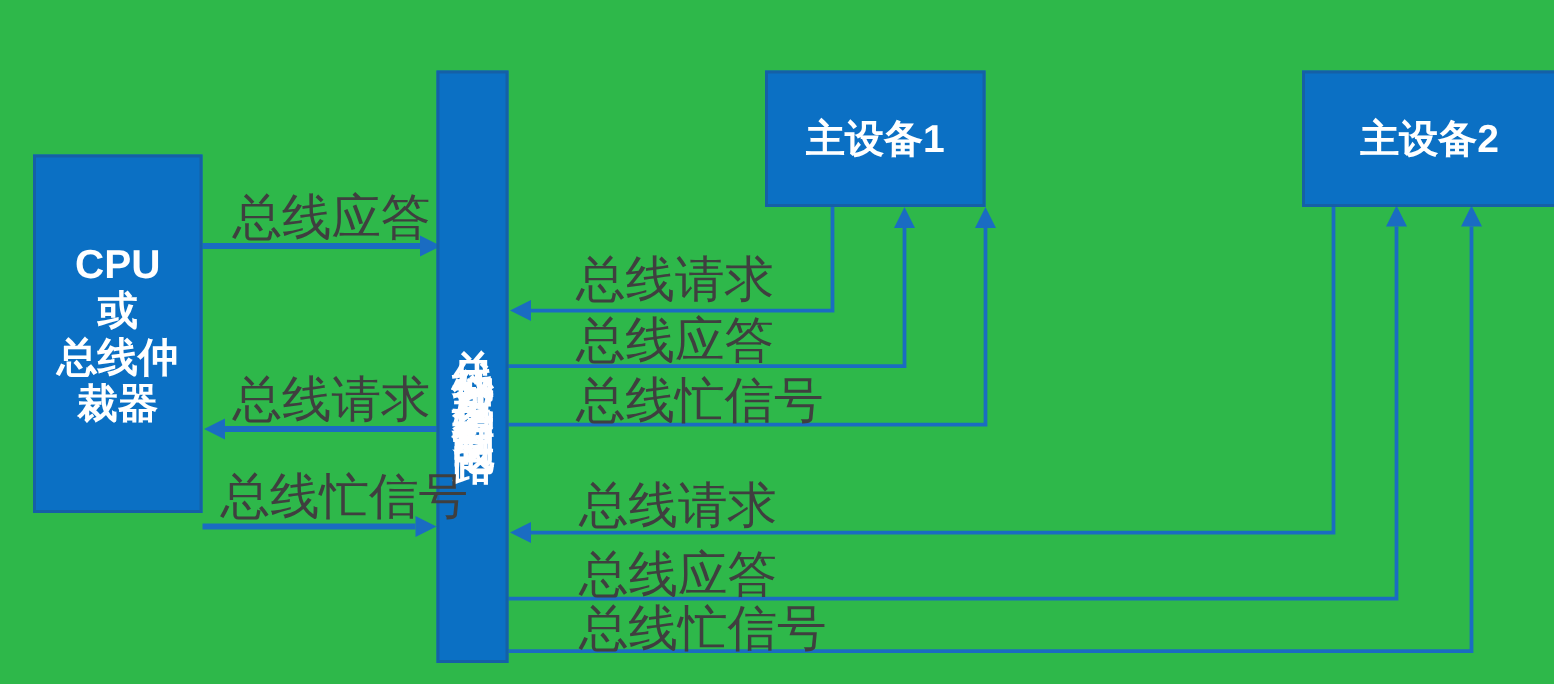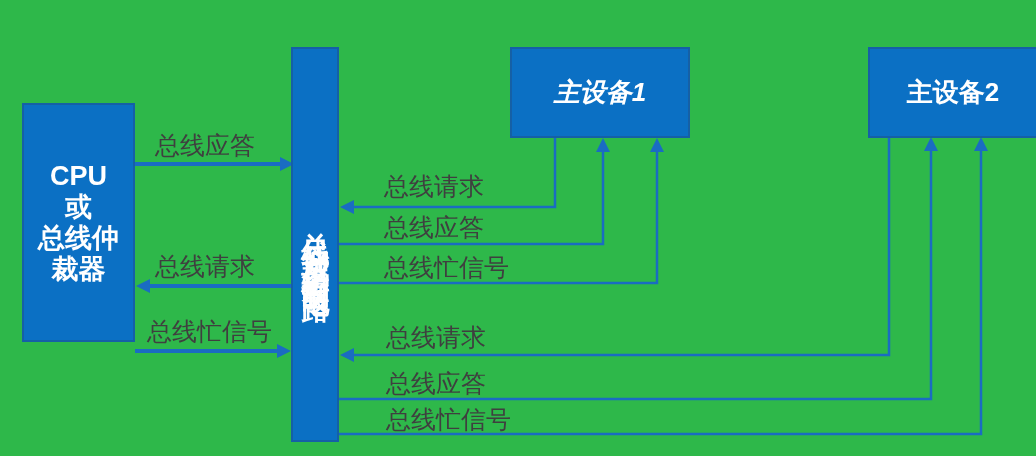--- a/index.html
+++ b/index.html
@@ -39,31 +39,31 @@
   .node-arbiter .vtext{
     writing-mode:vertical-rl;
     text-orientation:upright;
     letter-spacing:7px;
     line-height:1;
   }
   .node-device{
     top:47px;height:91px;
     font-size:26px;
   }
-  .node-device1{left:510px;width:180px;font-style:italic;}
+  .node-device1{left:510px;width:147px;}
   .node-device2{left:868px;width:170px;}
   .wires{position:absolute;left:0;top:0;width:1036px;height:456px;}
   .wire{stroke:var(--line_color);fill:none;}
   .wire-thick{stroke-width:4;}
   .wire-thin{stroke-width:2.5;}
   .arrowhead{fill:var(--line_color);stroke:none;}
   .sig-label{
     position:absolute;
     color:var(--label_color);
-    font-size:25px;
+    font-size:33px;
     line-height:28px;
     white-space:nowrap;
   }
 </style>
 </head>
 <body>
 
 <div class="stage">
 
   <svg class="wires" viewBox="0 0 1036 456" xmlns="http://www.w3.org/2000/svg">

